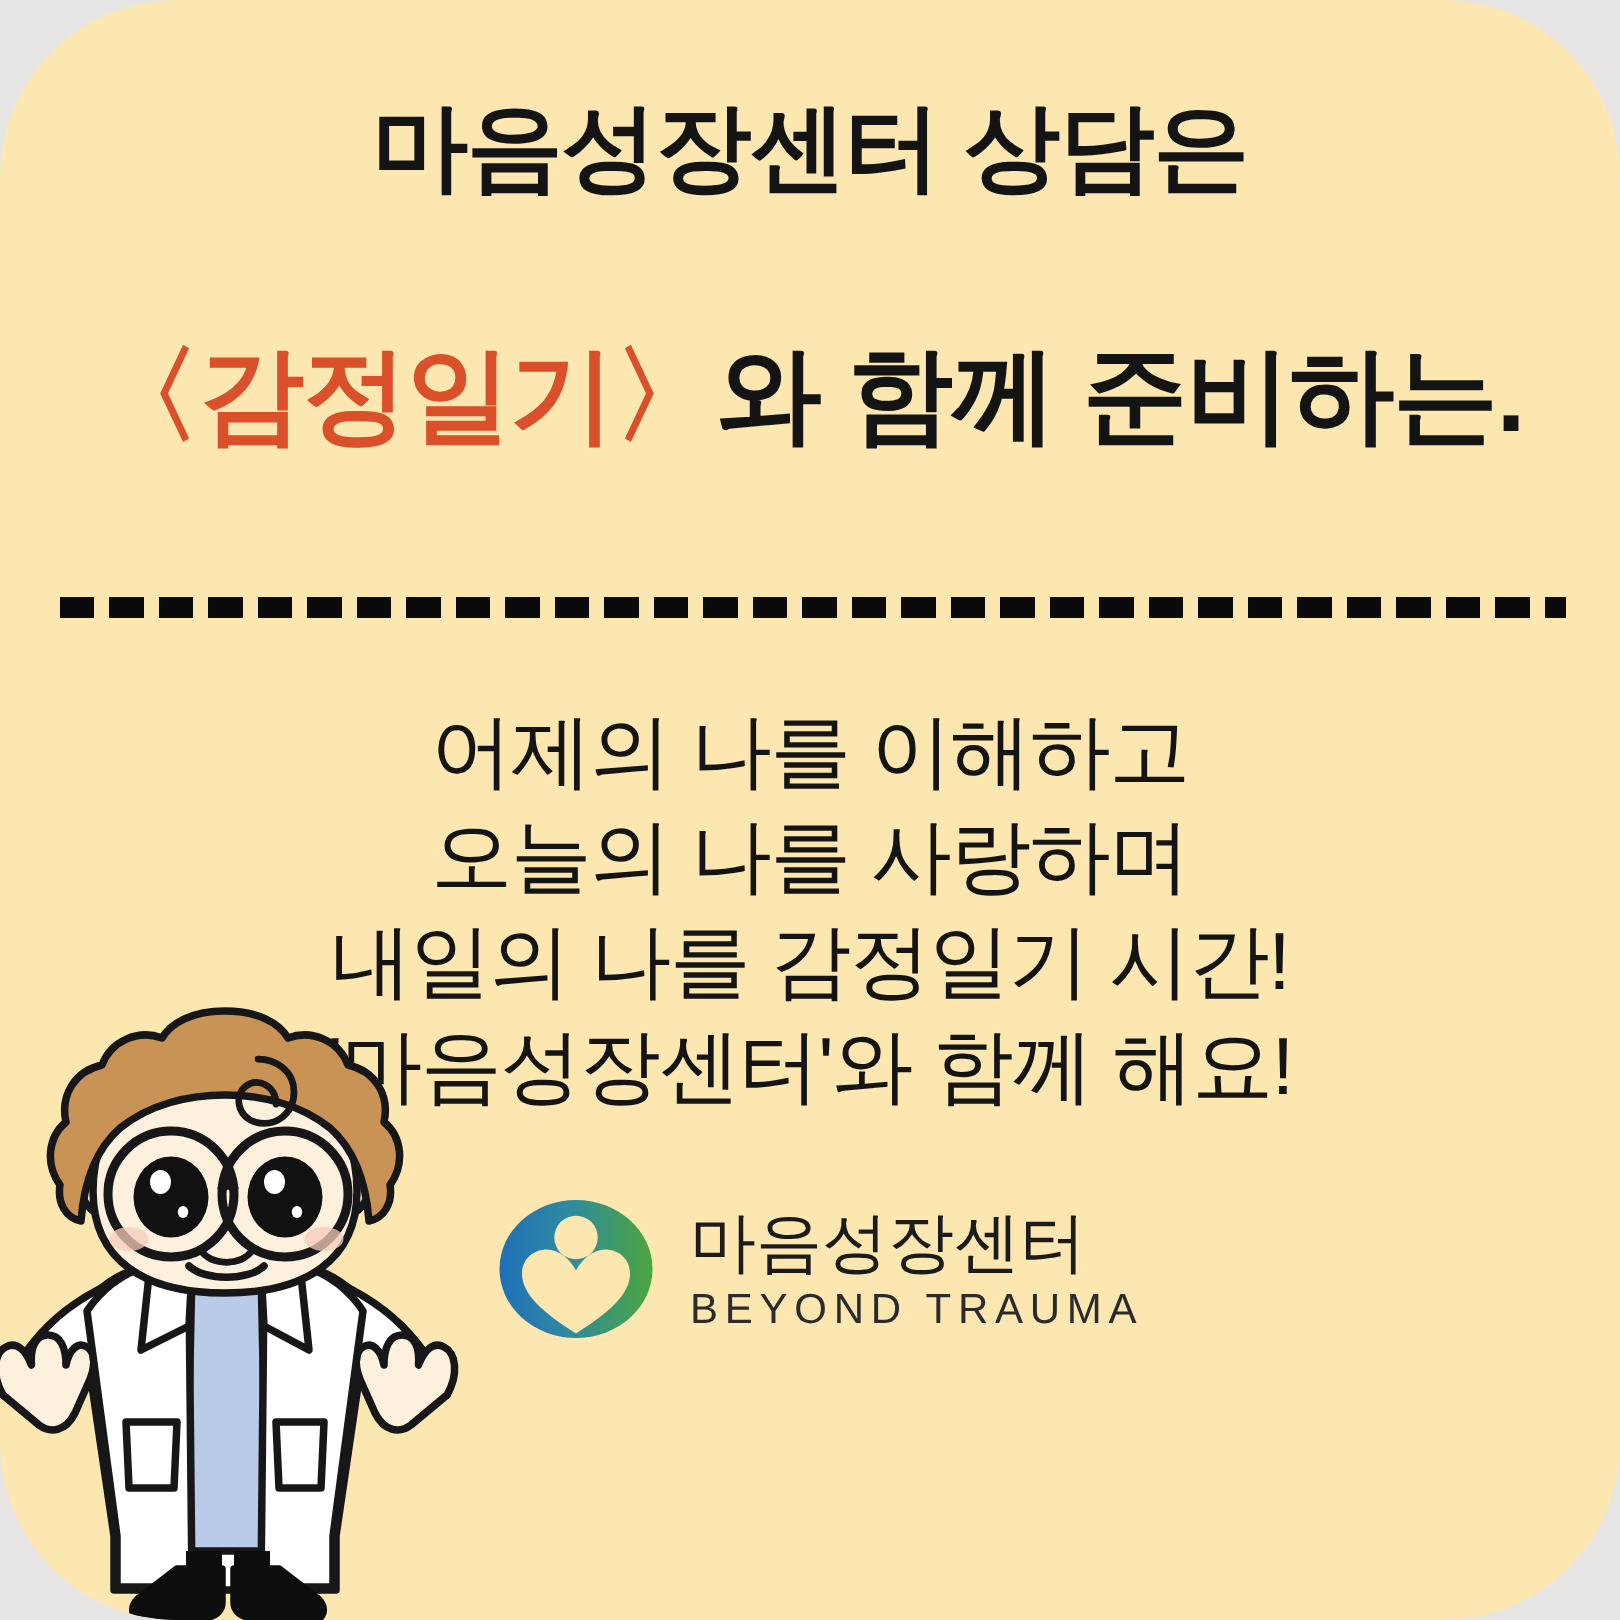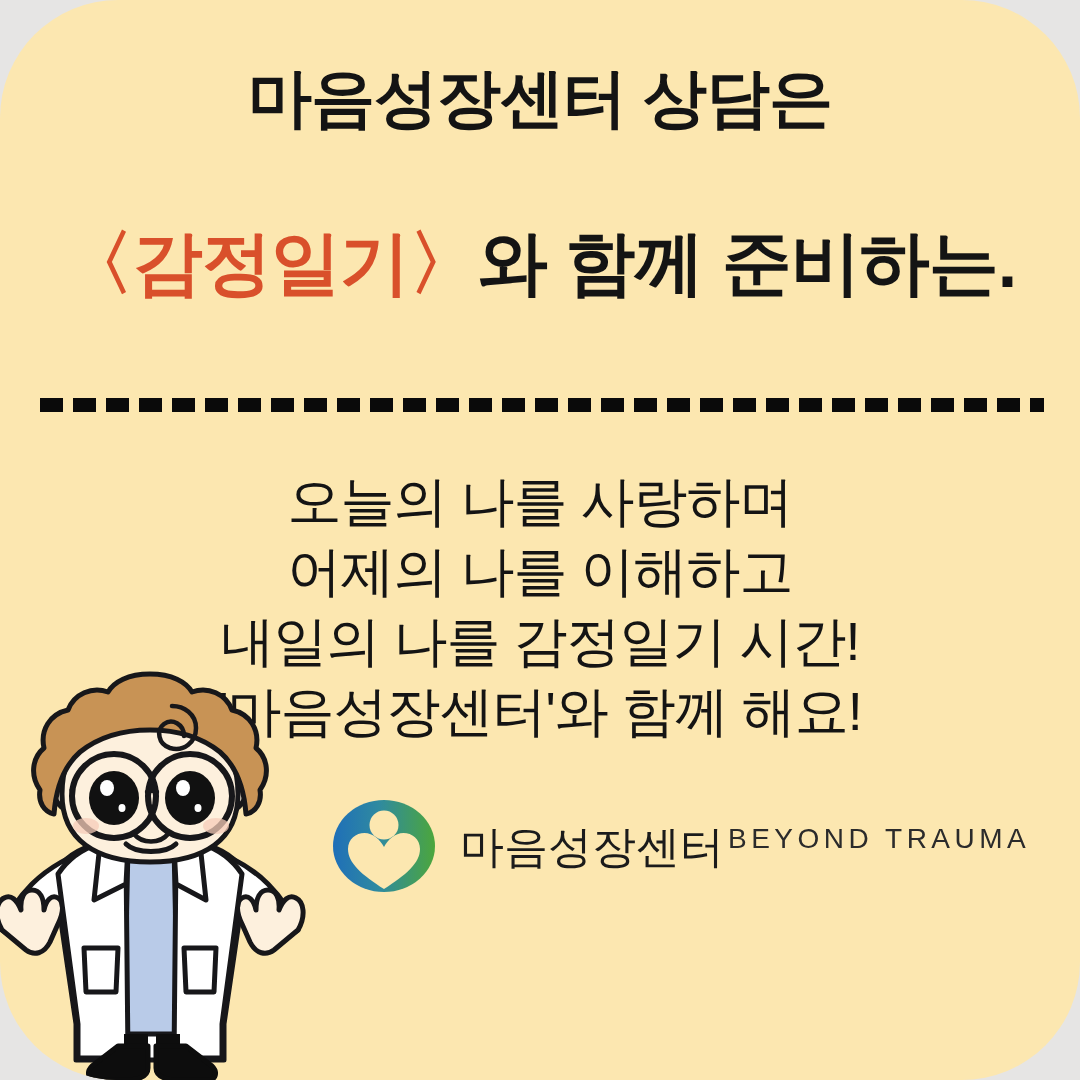--- a/index.html
+++ b/index.html
@@ -106,20 +106,21 @@
   }
 
   .logo-mark {
     width: 104px;
     height: 98px;
     flex: 0 0 auto;
   }
 
   .logo-words {
     display: flex;
+    flex-direction: column;
     justify-content: center;
     gap: 4px;
     padding-top: 2px;
   }
 
   .logo-ko {
     font-family: "Liberation Sans", "DejaVu Sans", sans-serif;
     font-size: 44px;
     line-height: 48px;
     color: #1b1b1b;
@@ -154,22 +155,22 @@
 
     <div class="headline headline-1">마음성장센터 상담은</div>
 
     <div class="headline headline-2">
       <span class="accent">〈감정일기〉</span><span>와 함께 준비하는.</span>
     </div>
 
     <div class="divider"></div>
 
     <div class="body-copy">
+      <span class="line">어제의 나를 이해하고</span>
       <span class="line">오늘의 나를 사랑하며</span>
-      <span class="line">어제의 나를 이해하고</span>
       <span class="line">내일의 나를 감정일기 시간!</span>
       <span class="line">'마음성장센터'와 함께 해요!</span>
     </div>
 
     <div class="logo-lockup">
       <svg class="logo-mark" viewBox="0 0 104 98">
         <defs>
           <linearGradient id="logoGrad" x1="0" y1="0.5" x2="1" y2="0.5">
             <stop offset="0%" stop-color="#1f6fb8"></stop>
             <stop offset="45%" stop-color="#2f8aa0"></stop>

